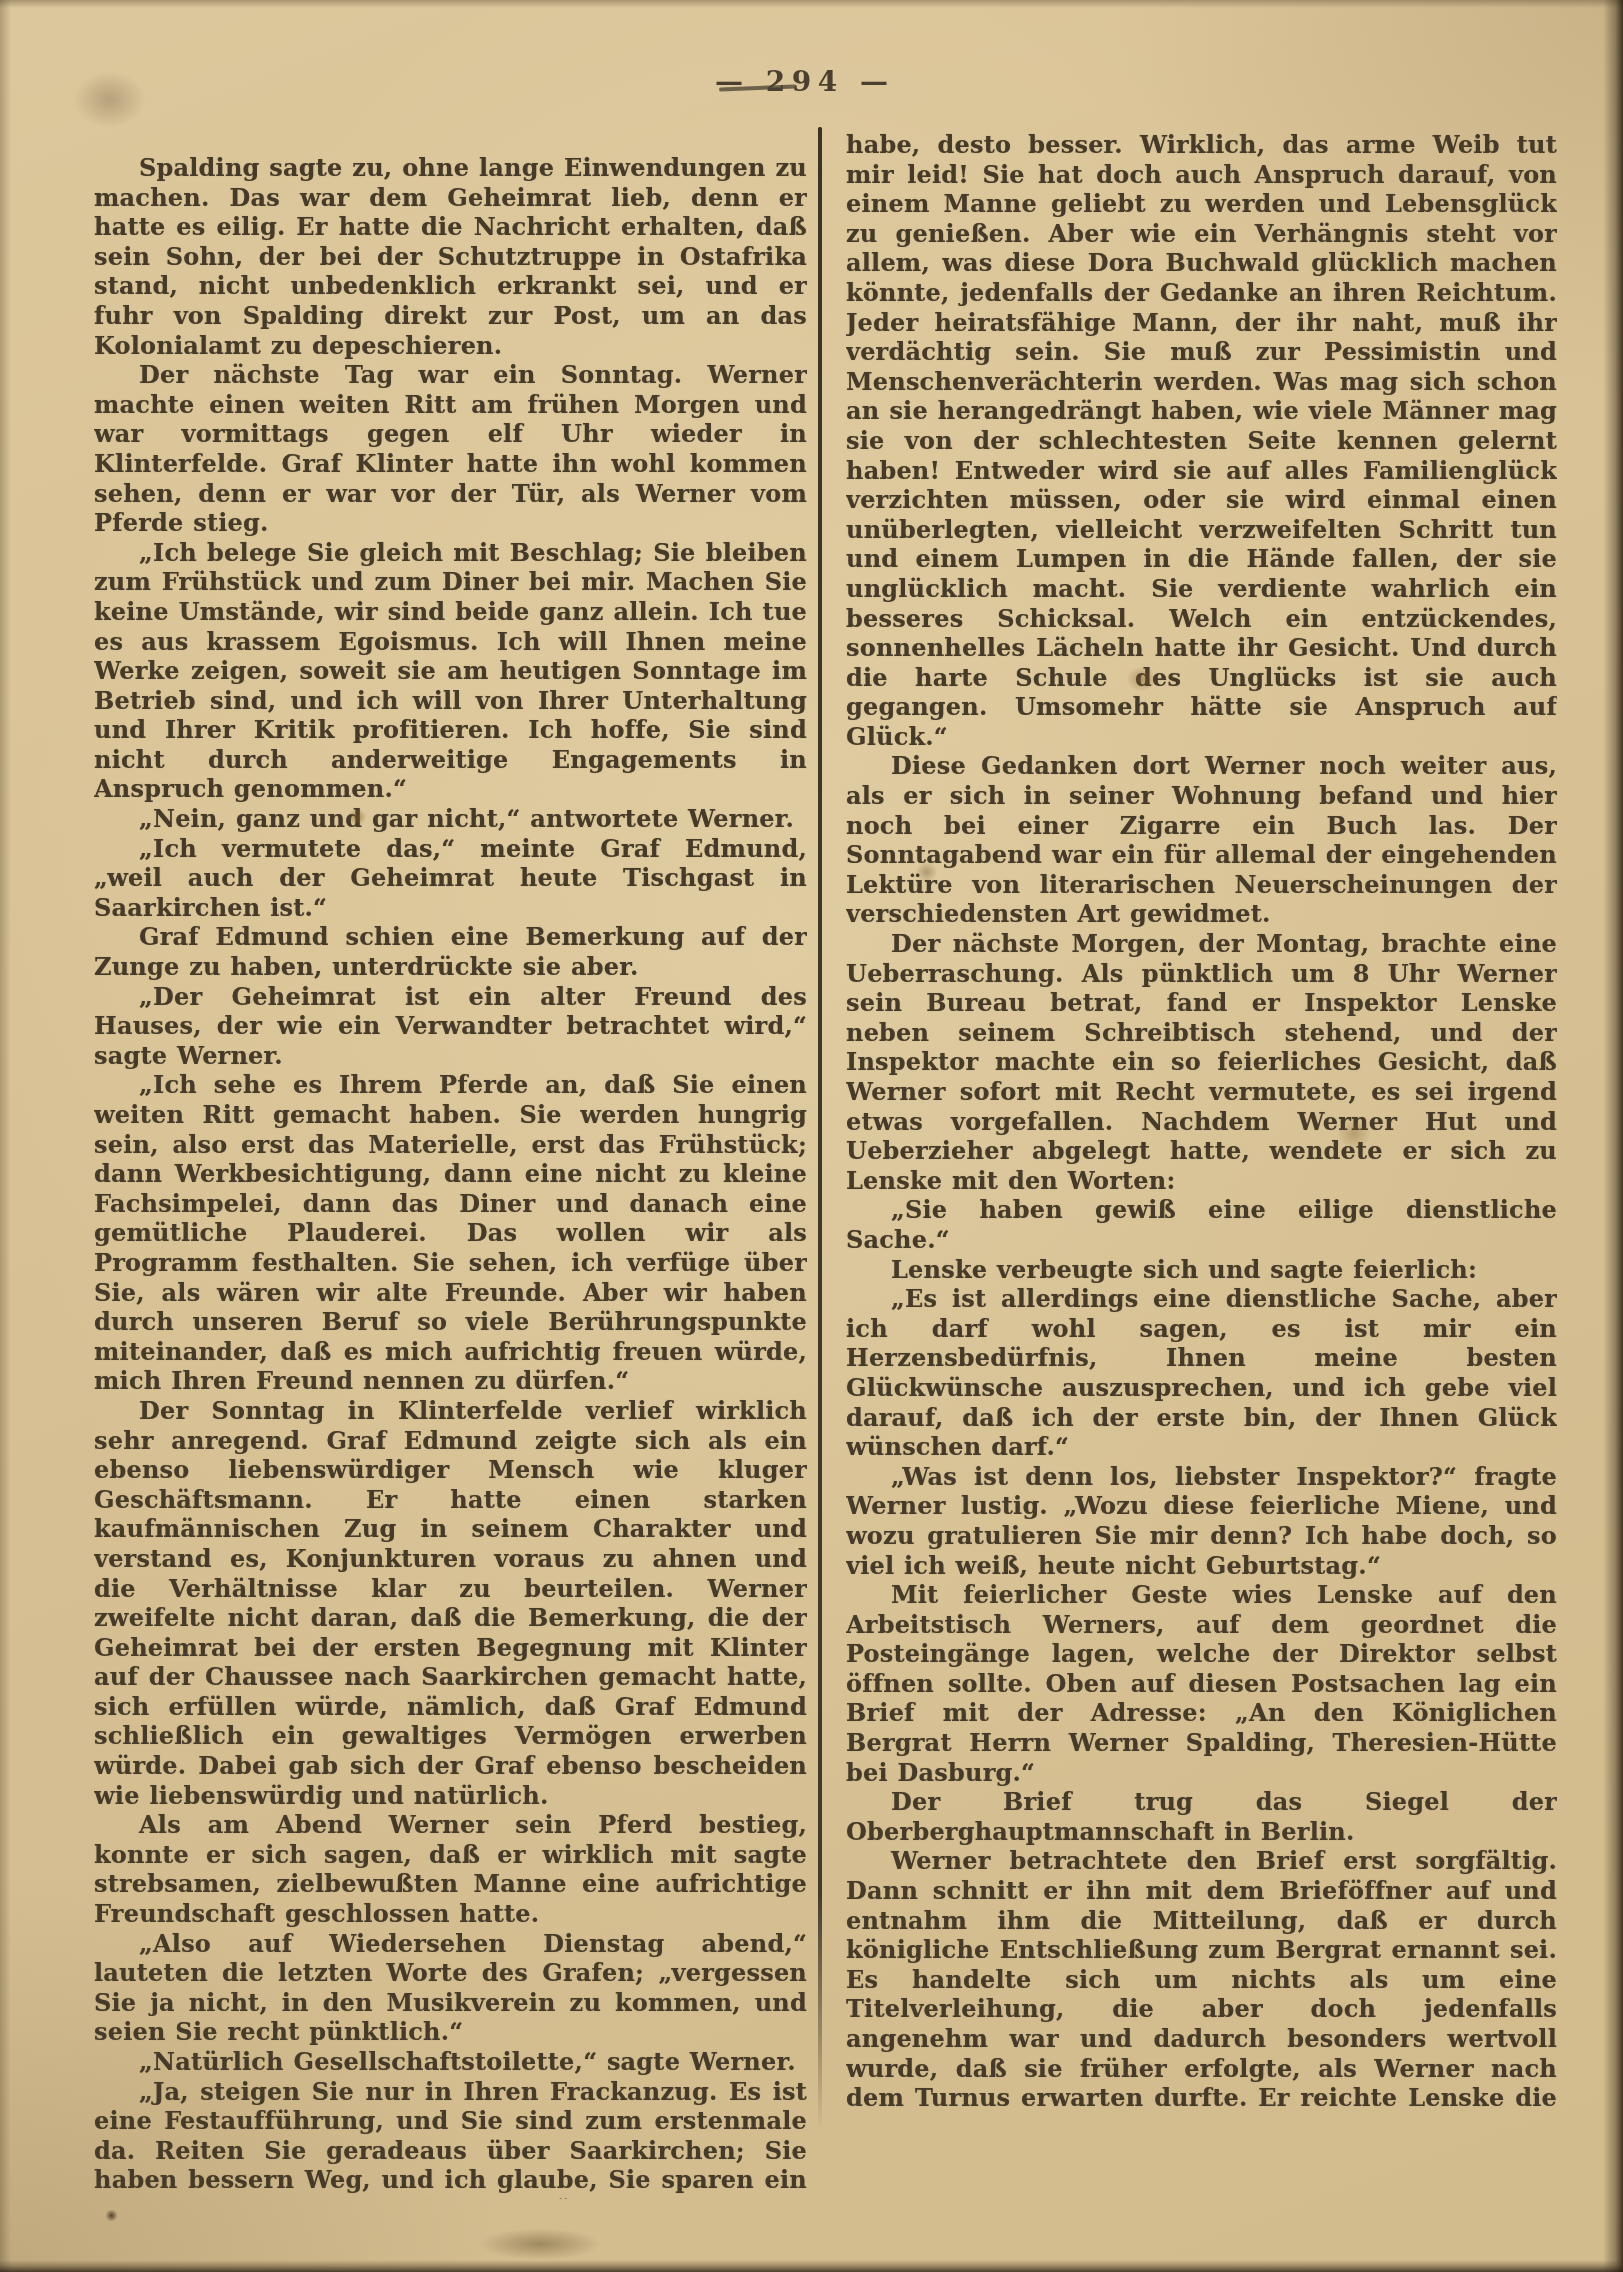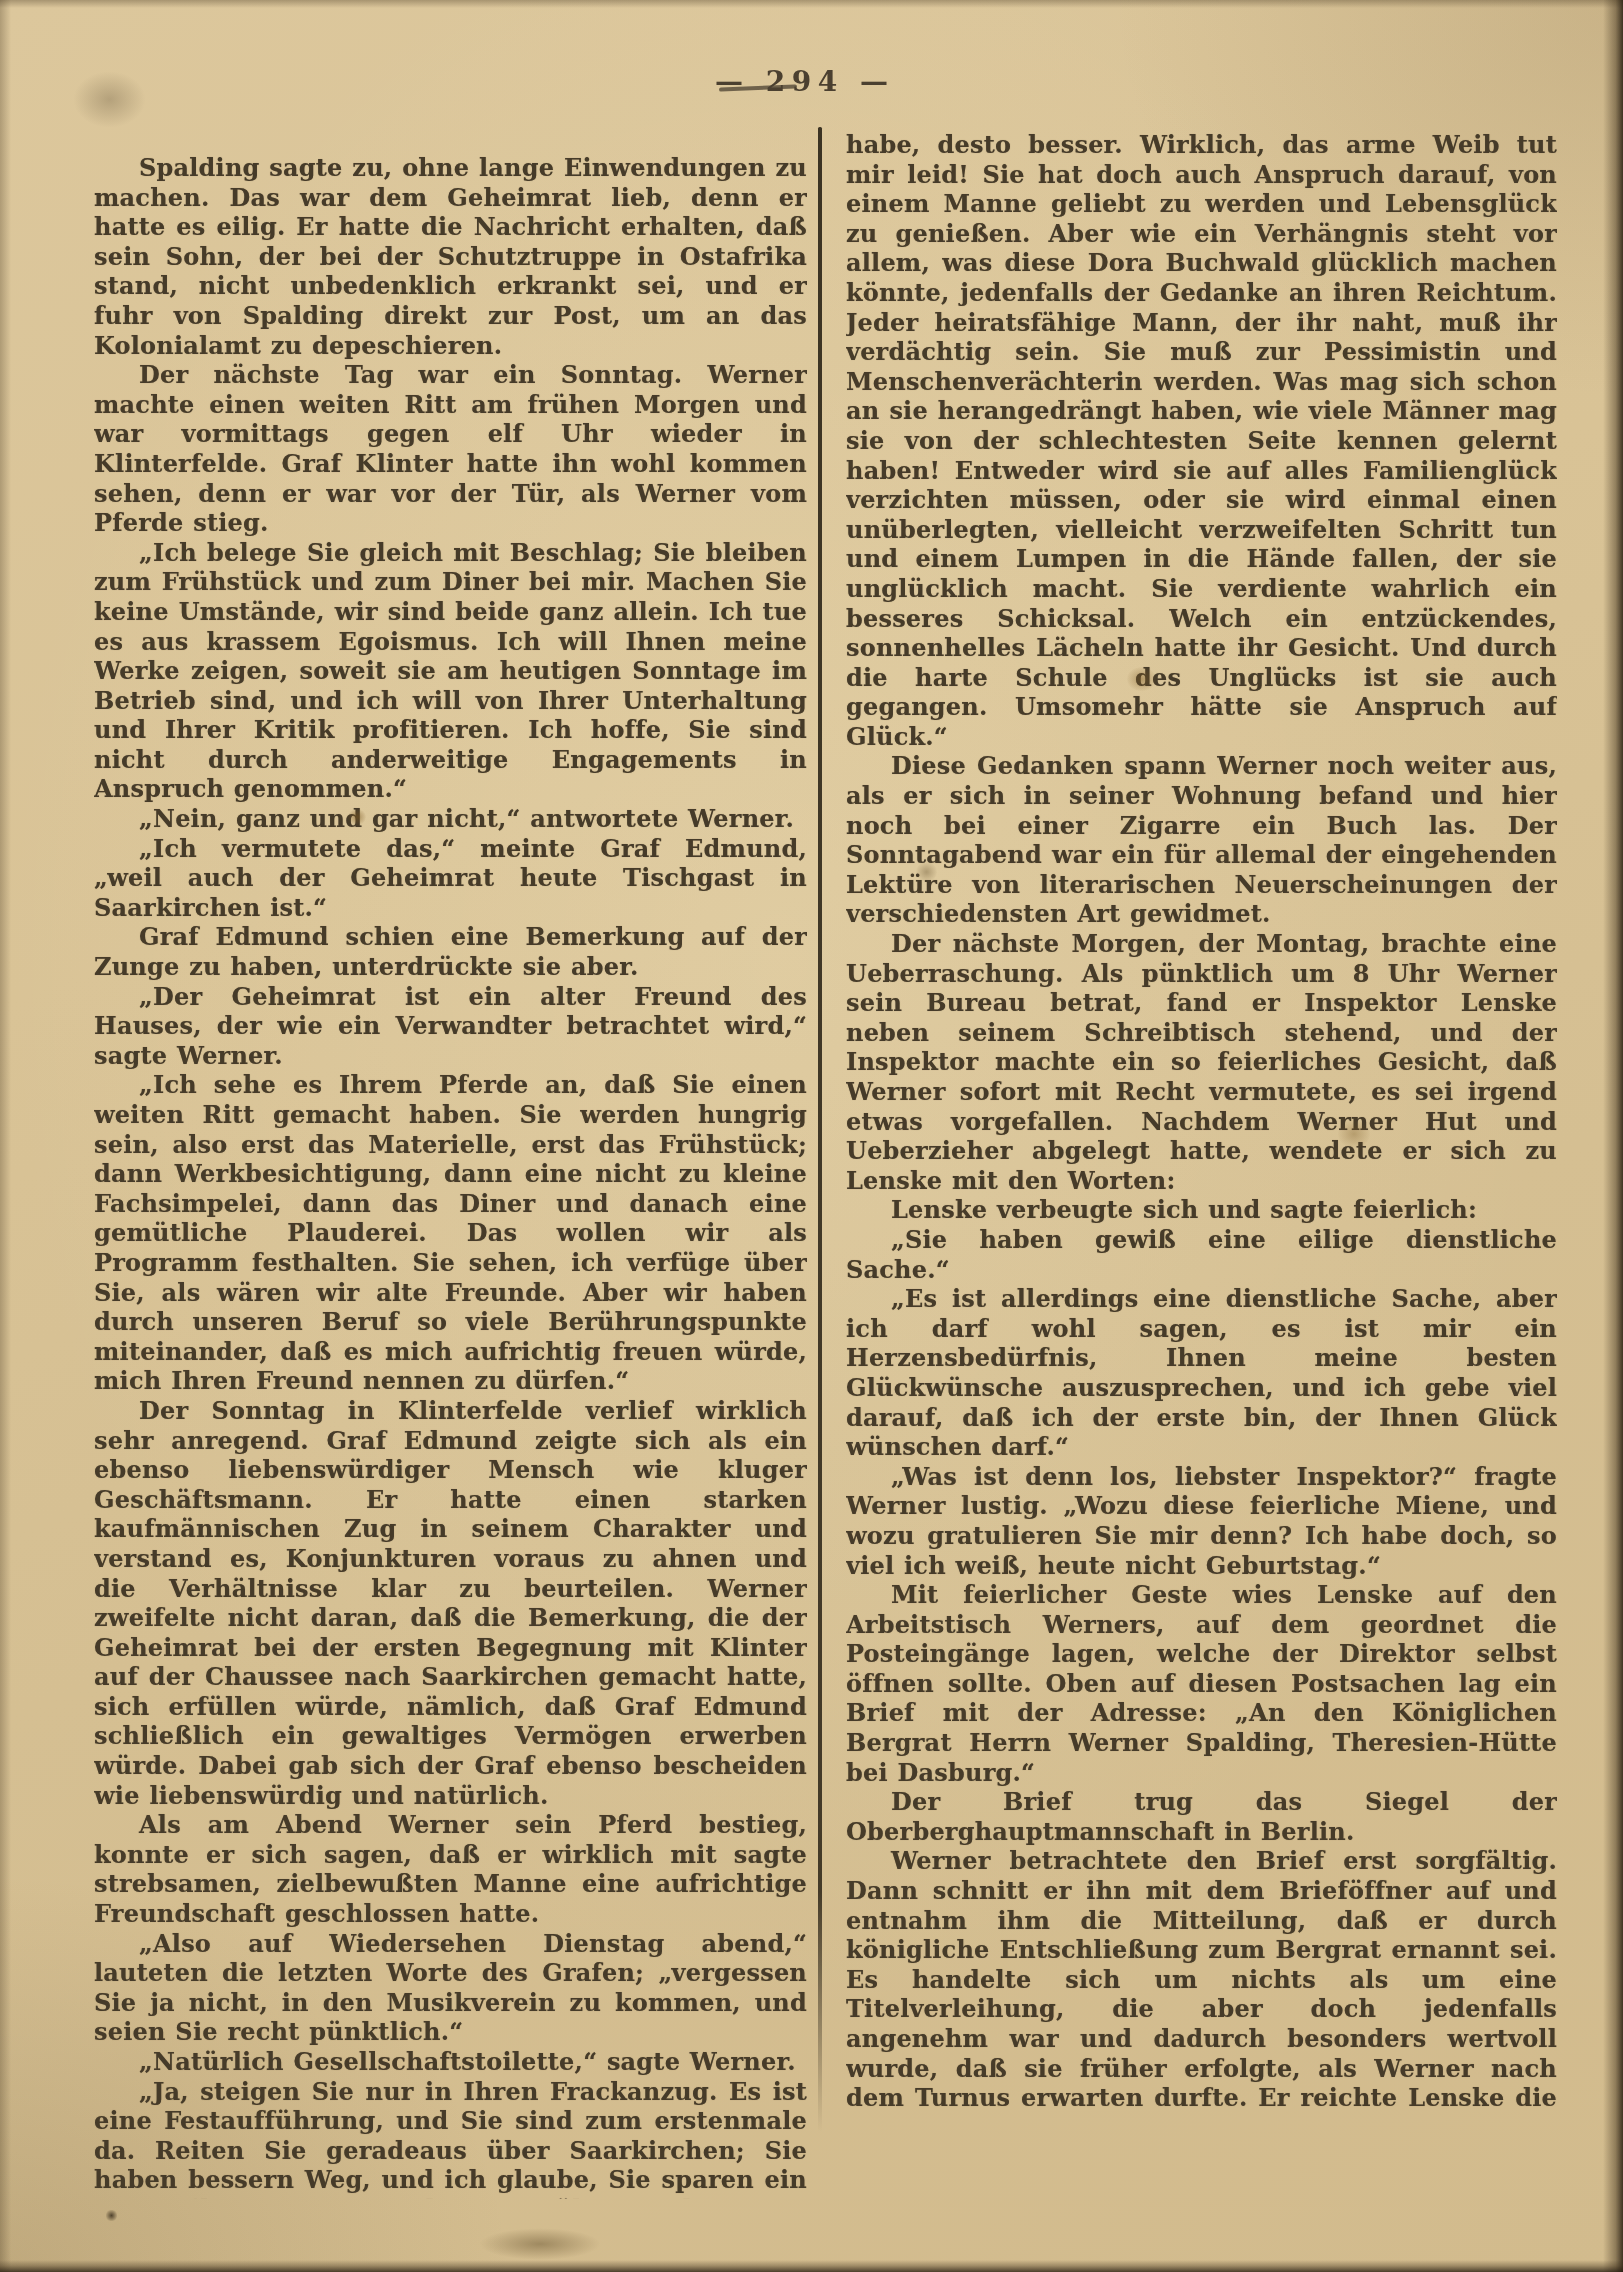--- a/index.html
+++ b/index.html
@@ -72,24 +72,24 @@
       <p>„Ich sehe es Ihrem Pferde an, daß Sie einen weiten Ritt gemacht haben. Sie werden hungrig sein, also erst das Materielle, erst das Frühstück; dann Werkbesichtigung, dann eine nicht zu kleine Fachsimpelei, dann das Diner und danach eine gemütliche Plauderei. Das wollen wir als Programm festhalten. Sie sehen, ich verfüge über Sie, als wären wir alte Freunde. Aber wir haben durch unseren Beruf so viele Berührungspunkte miteinander, daß es mich aufrichtig freuen würde, mich Ihren Freund nennen zu dürfen.“</p>
       <p>Der Sonntag in Klinterfelde verlief wirklich sehr anregend. Graf Edmund zeigte sich als ein ebenso liebenswürdiger Mensch wie kluger Geschäftsmann. Er hatte einen starken kaufmännischen Zug in seinem Charakter und verstand es, Konjunkturen voraus zu ahnen und die Verhältnisse klar zu beurteilen. Werner zweifelte nicht daran, daß die Bemerkung, die der Geheimrat bei der ersten Begegnung mit Klinter auf der Chaussee nach Saarkirchen gemacht hatte, sich erfüllen würde, nämlich, daß Graf Edmund schließlich ein gewaltiges Vermögen erwerben würde. Dabei gab sich der Graf ebenso bescheiden wie liebenswürdig und natürlich.</p>
       <p>Als am Abend Werner sein Pferd bestieg, konnte er sich sagen, daß er wirklich mit sagte strebsamen, zielbewußten Manne eine aufrichtige Freundschaft geschlossen hatte.</p>
       <p>„Also auf Wiedersehen Dienstag abend,“ lauteten die letzten Worte des Grafen; „vergessen Sie ja nicht, in den Musikverein zu kommen, und seien Sie recht pünktlich.“</p>
       <p>„Natürlich Gesellschaftstoilette,“ sagte Werner.</p>
       <p>„Ja, steigen Sie nur in Ihren Frackanzug. Es ist eine Festaufführung, und Sie sind zum erstenmale da. Reiten Sie geradeaus über Saarkirchen; Sie haben bessern Weg, und ich glaube, Sie sparen ein paar Kilometer gegen den Weg über Dasburg. An einem Sonntag abend ist soviel Trubel und Skandal auf der Straße von Dasburg, daß es sich schlecht dort reiten läßt. Ihr Pferd hat jetzt stundenlang im Stall gestanden und ist etwas unruhig. Wenn Sie nach Norden, direkt nach Saarkirchen, reiten, haben Sie vortrefflichen, glatten Weg, und von Saarkirchen nach Ihrer Wohnung kennen Sie ja den Reitweg am Birkenwäldchen entlang ganz genau.“</p>
     </div>
   <div class="divider"></div>
   <div class="col col-right">
       <p class="noindent">habe, desto besser. Wirklich, das arme Weib tut mir leid! Sie hat doch auch Anspruch darauf, von einem Manne geliebt zu werden und Lebensglück zu genießen. Aber wie ein Verhängnis steht vor allem, was diese Dora Buchwald glücklich machen könnte, jedenfalls der Gedanke an ihren Reichtum. Jeder heiratsfähige Mann, der ihr naht, muß ihr verdächtig sein. Sie muß zur Pessimistin und Menschenverächterin werden. Was mag sich schon an sie herangedrängt haben, wie viele Männer mag sie von der schlechtesten Seite kennen gelernt haben! Entweder wird sie auf alles Familienglück verzichten müssen, oder sie wird einmal einen unüberlegten, vielleicht verzweifelten Schritt tun und einem Lumpen in die Hände fallen, der sie unglücklich macht. Sie verdiente wahrlich ein besseres Schicksal. Welch ein entzückendes, sonnenhelles Lächeln hatte ihr Gesicht. Und durch die harte Schule des Unglücks ist sie auch gegangen. Umsomehr hätte sie Anspruch auf Glück.“</p>
-      <p>Diese Gedanken spann Werner noch weiter aus, als er sich in seiner Wohnung befand und hier noch bei einer Zigarre ein Buch las. Der Sonntagabend war ein für allemal der eingehenden Lektüre von literarischen Neuerscheinungen der verschiedensten Art gewidmet.</p>
+      <p>Diese Gedanken dort Werner noch weiter aus, als er sich in seiner Wohnung befand und hier noch bei einer Zigarre ein Buch las. Der Sonntagabend war ein für allemal der eingehenden Lektüre von literarischen Neuerscheinungen der verschiedensten Art gewidmet.</p>
       <p>Der nächste Morgen, der Montag, brachte eine Ueberraschung. Als pünktlich um 8 Uhr Werner sein Bureau betrat, fand er Inspektor Lenske neben seinem Schreibtisch stehend, und der Inspektor machte ein so feierliches Gesicht, daß Werner sofort mit Recht vermutete, es sei irgend etwas vorgefallen. Nachdem Werner Hut und Ueberzieher abgelegt hatte, wendete er sich zu Lenske mit den Worten:</p>
+      <p>„Sie haben gewiß eine eilige dienstliche Sache.“</p>
       <p>Lenske verbeugte sich und sagte feierlich:</p>
-      <p>„Sie haben gewiß eine eilige dienstliche Sache.“</p>
       <p>„Es ist allerdings eine dienstliche Sache, aber ich darf wohl sagen, es ist mir ein Herzensbedürfnis, Ihnen meine besten Glückwünsche auszusprechen, und ich gebe viel darauf, daß ich der erste bin, der Ihnen Glück wünschen darf.“</p>
       <p>„Was ist denn los, liebster Inspektor?“ fragte Werner lustig. „Wozu diese feierliche Miene, und wozu gratulieren Sie mir denn? Ich habe doch, so viel ich weiß, heute nicht Geburtstag.“</p>
       <p>Mit feierlicher Geste wies Lenske auf den Arbeitstisch Werners, auf dem geordnet die Posteingänge lagen, welche der Direktor selbst öffnen sollte. Oben auf diesen Postsachen lag ein Brief mit der Adresse: „An den Königlichen Bergrat Herrn Werner Spalding, Theresien-Hütte bei Dasburg.“</p>
       <p>Der Brief trug das Siegel der Oberberghauptmannschaft in Berlin.</p>
       <p>Werner betrachtete den Brief erst sorgfältig. Dann schnitt er ihn mit dem Brieföffner auf und entnahm ihm die Mitteilung, daß er durch königliche Entschließung zum Bergrat ernannt sei. Es handelte sich um nichts als um eine Titelverleihung, die aber doch jedenfalls angenehm war und dadurch besonders wertvoll wurde, daß sie früher erfolgte, als Werner nach dem Turnus erwarten durfte. Er reichte Lenske die Hand und sagte:</p>
     </div>
 
   <div class="stain stain-a"></div>
   <div class="stain stain-b"></div>
   <div class="stain stain-c"></div>

